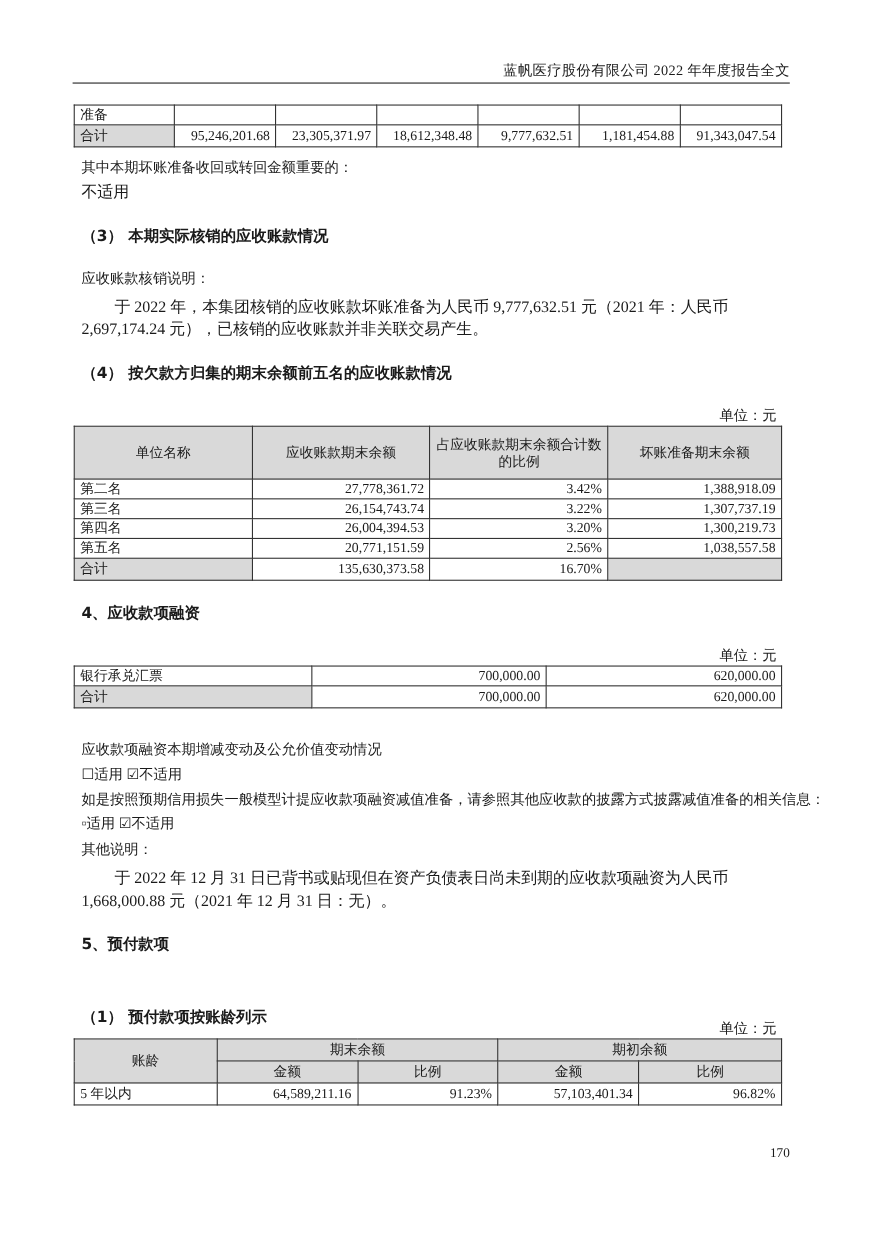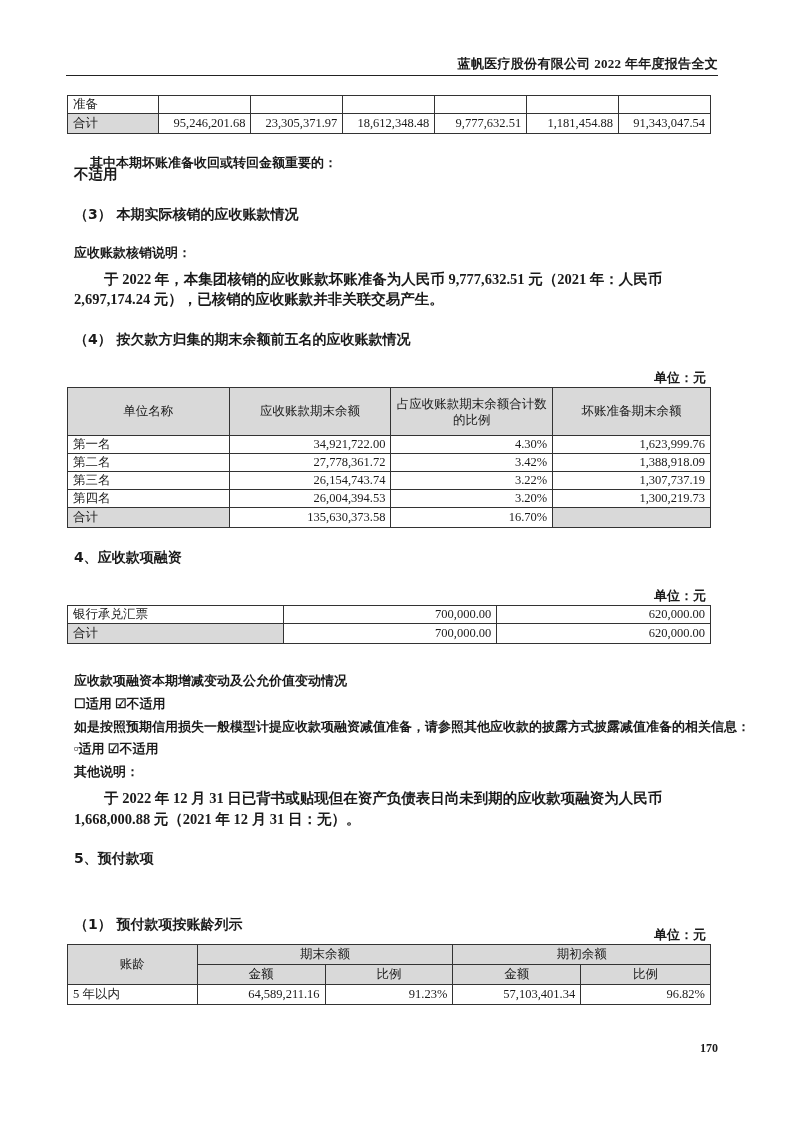--- a/index.html
+++ b/index.html
@@ -1,18 +1,18 @@
 <!DOCTYPE html>
 <html><head>
 <meta charset="utf-8">
 <style>
   html, body { margin: 0; padding: 0; background: #ffffff; }
   body { width: 794px; height: 1123px; position: relative; overflow: hidden;
          font-family: "Liberation Serif", "DejaVu Serif", serif; color: #1a1a1a; }
-  .abs { position: absolute; font-weight: bold; }
+  .abs { position: absolute; }
   .header-title { right: 76px; top: 55px; font-size: 13px; letter-spacing: 0.3px; }
   .header-rule { left: 66px; right: 76px; top: 75px; height: 0; border-top: 1.5px solid #222; }
   table { border-collapse: collapse; position: absolute; font-size: 12.5px; }
   td, th { border: 1px solid #333; padding: 0 5px; font-weight: normal; }
   .gray { background: #d9d9d9; }
   .num { text-align: right; }
   .ctr { text-align: center; }
   .lbl { text-align: left; }
   .outer { border: 1.5px solid #222; }
   .p { font-size: 13px; }
@@ -52,21 +52,21 @@
     <td class="num">95,246,201.68</td>
     <td class="num">23,305,371.97</td>
     <td class="num">18,612,348.48</td>
     <td class="num">9,777,632.51</td>
     <td class="num">1,181,454.88</td>
     <td class="num">91,343,047.54</td>
   </tr>
 </tbody>
   </table>
 
-<div class="abs p" style="left:74px; top:154px;margin-left:16px;">其中本期坏账准备收回或转回金额重要的：</div>
+<div class="abs p" style="left:74px; top:143px;">其中本期坏账准备收回或转回金额重要的：</div>
 <div class="abs p-lg" style="left:74px; top:165px;">不适用</div>
 
 <div class="abs h-bold" style="left:74px; top:206px;">（3） 本期实际核销的应收账款情况</div>
 <div class="abs p" style="left:74px; top:244px;">应收账款核销说明：</div>
 <div class="abs p-lg" style="left:104px; top:270px;">于 2022 年，本集团核销的应收账款坏账准备为人民币 9,777,632.51 元（2021 年：人民币</div>
 <div class="abs p-lg" style="left:74px; top:290px;">2,697,174.24 元），已核销的应收账款并非关联交易产生。</div>
 
 <div class="abs h-bold" style="left:74px; top:331px;">（4） 按欠款方归集的期末余额前五名的应收账款情况</div>
 <div class="abs unit" style="top:369px;">单位：元</div>
 
@@ -81,42 +81,42 @@
       <tr class="gray" style="height:48px">
     <th class="ctr">单位名称</th>
     <th class="ctr">应收账款期末余额</th>
     <th class="ctr" style="line-height:16px;">
       <div>占应收账款期末余额合计数</div>
       <div>的比例</div>
     </th>
     <th class="ctr">坏账准备期末余额</th>
   </tr>
   <tr style="height:16px">
-    <td class="lbl">第一名</td>
-    <td class="num">34,921,722.00</td>
-    <td class="num">4.30%</td>
-    <td class="num">1,623,999.76</td>
-  </tr>
-  <tr style="height:16px">
     <td class="lbl">第二名</td>
     <td class="num">27,778,361.72</td>
     <td class="num">3.42%</td>
     <td class="num">1,388,918.09</td>
   </tr>
   <tr style="height:16px">
     <td class="lbl">第三名</td>
     <td class="num">26,154,743.74</td>
     <td class="num">3.22%</td>
     <td class="num">1,307,737.19</td>
   </tr>
   <tr style="height:16px">
     <td class="lbl">第四名</td>
     <td class="num">26,004,394.53</td>
     <td class="num">3.20%</td>
     <td class="num">1,300,219.73</td>
+  </tr>
+  <tr style="height:16px">
+    <td class="lbl">第五名</td>
+    <td class="num">20,771,151.59</td>
+    <td class="num">2.56%</td>
+    <td class="num">1,038,557.58</td>
   </tr>
   <tr style="height:20px">
     <td class="lbl gray">合计</td>
     <td class="num">135,630,373.58</td>
     <td class="num">16.70%</td>
     <td class="num gray"></td>
   </tr>
 </tbody>
   </table>
 

